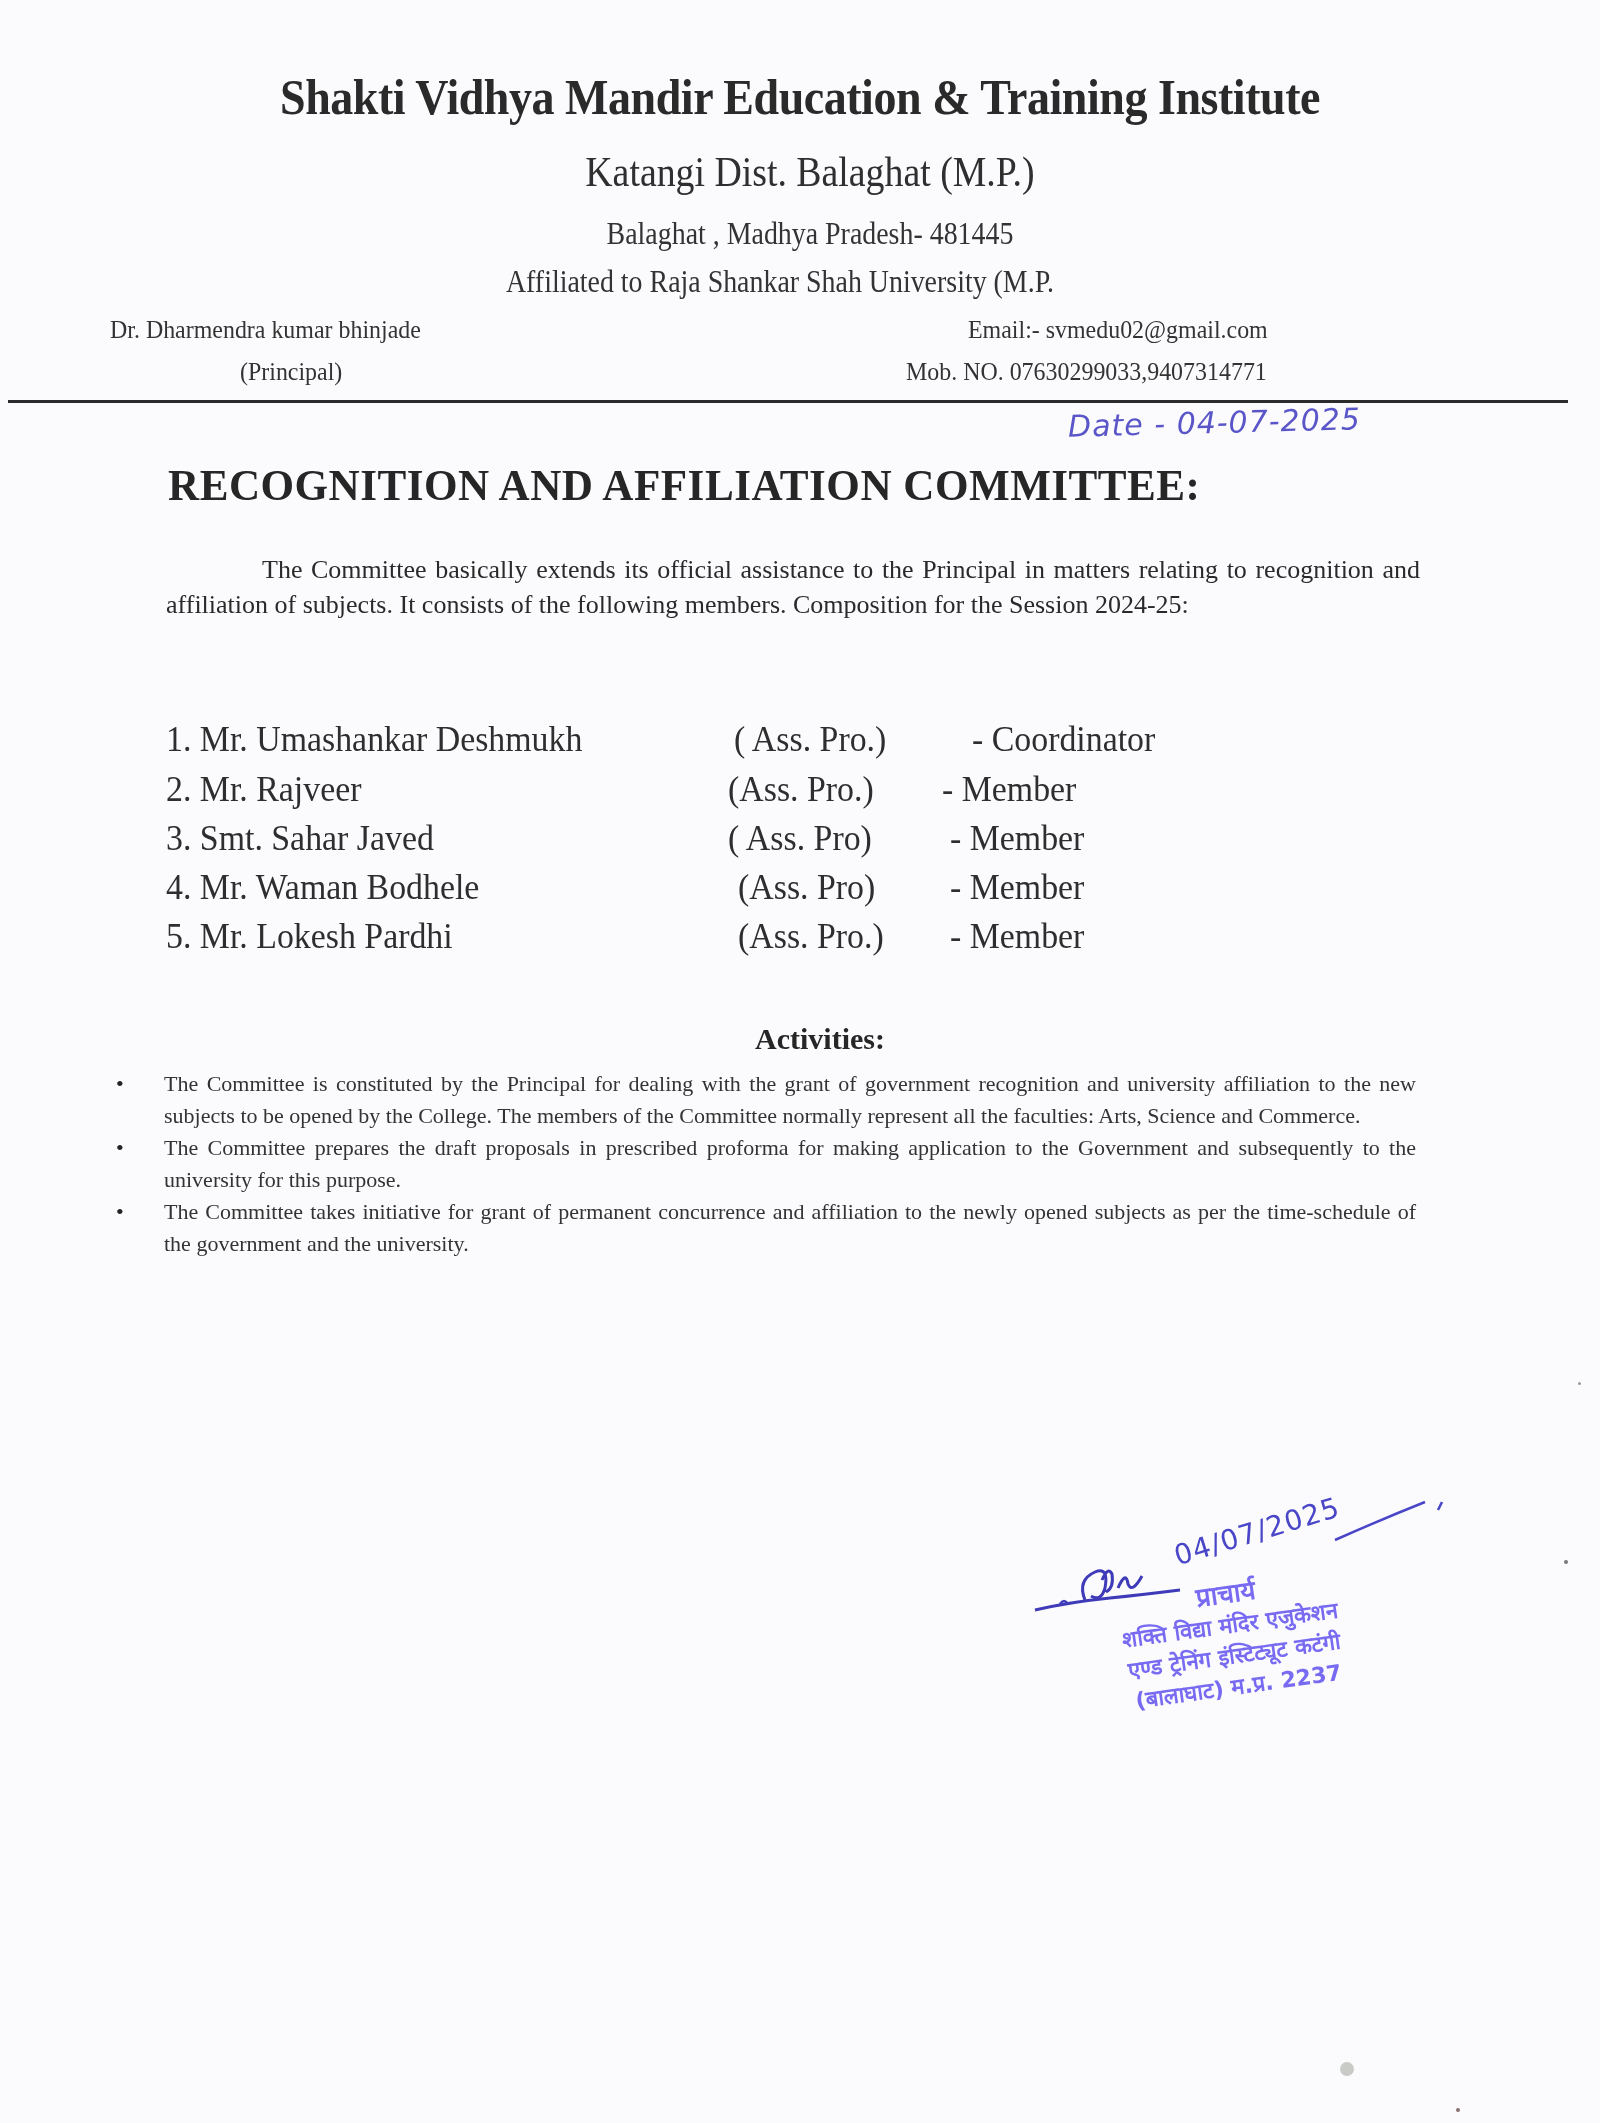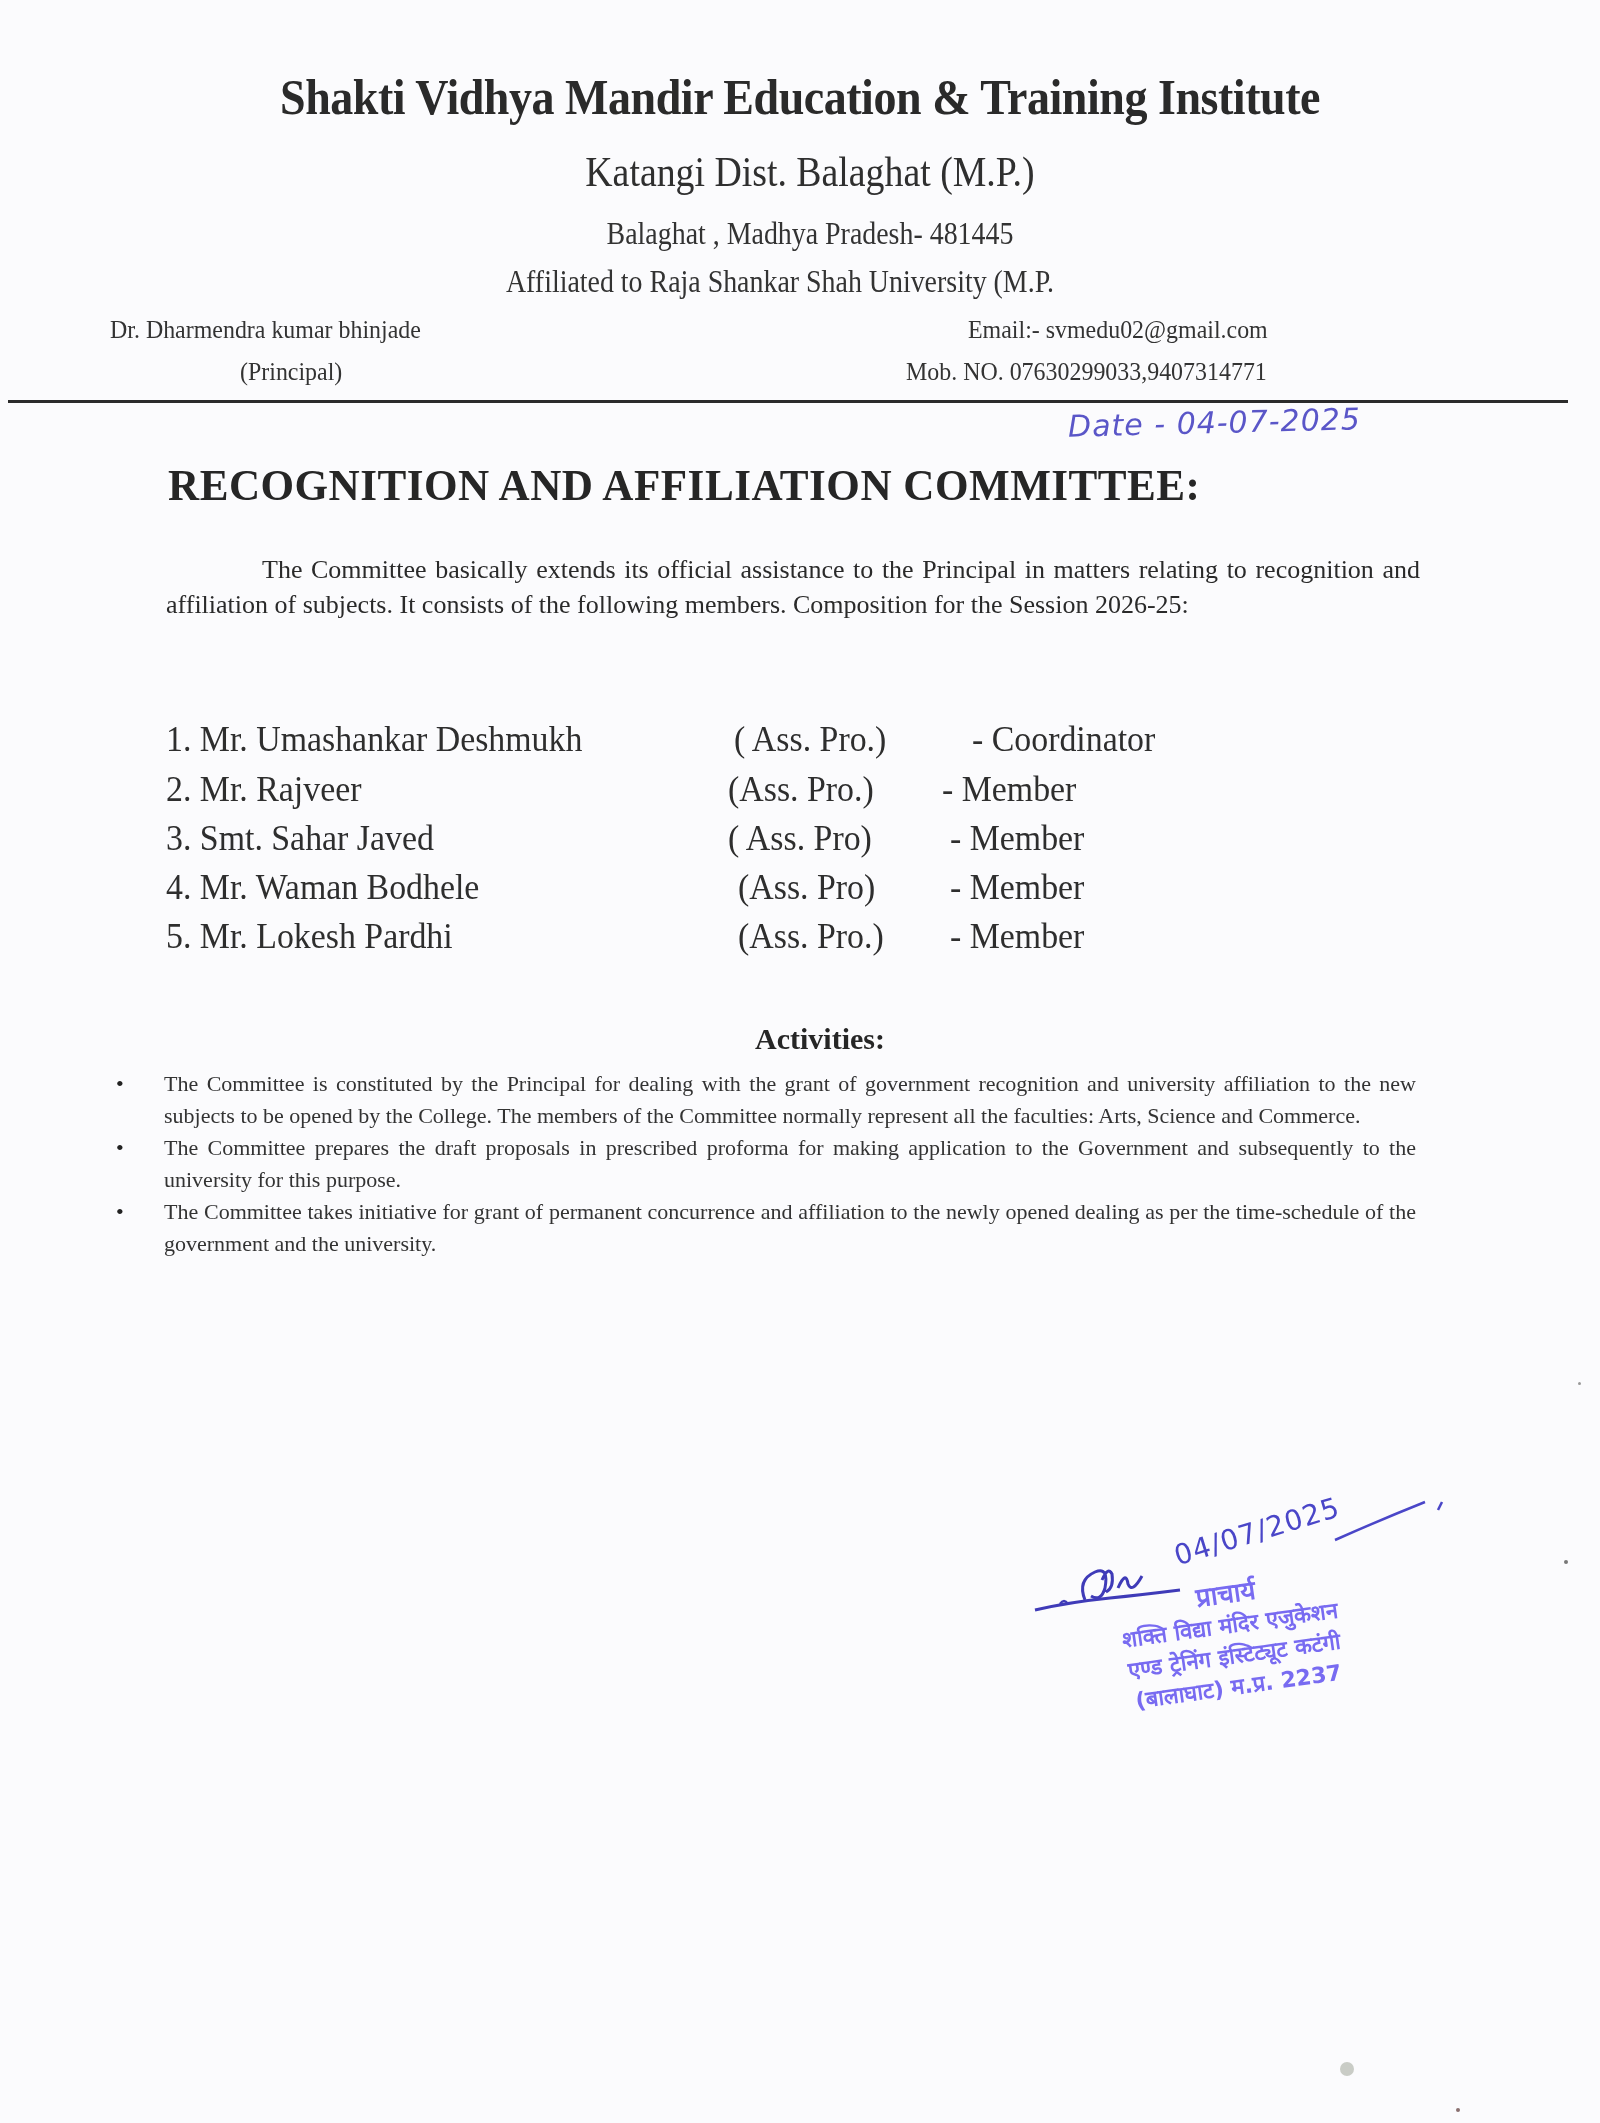--- a/index.html
+++ b/index.html
@@ -100,21 +100,21 @@
 
 <div class="abs serif principal-name">Dr. Dharmendra kumar bhinjade</div>
 <div class="abs serif principal-role">(Principal)</div>
 <div class="abs serif email">Email:- svmedu02@gmail.com</div>
 <div class="abs serif mobile">Mob. NO.  07630299033,9407314771</div>
 
 <div class="abs rule"></div>
 <div class="abs hand-date">Date - 04-07-2025</div>
 
 <div class="abs serif doc-title">RECOGNITION AND AFFILIATION COMMITTEE:</div>
-<div class="abs serif intro">The Committee basically extends its official assistance to the Principal in matters relating to recognition and affiliation of subjects. It consists of the following members. Composition for the Session 2026-25:</div>
+<div class="abs serif intro">The Committee basically extends its official assistance to the Principal in matters relating to recognition and affiliation of subjects. It consists of the following members. Composition for the Session 2024-25:</div>
 
 <div class="abs serif members">
   <div class="member" style="top:0px;">
     <span class="m-name">1. Mr. Umashankar Deshmukh</span>
     <span class="m-desig" style="left:568px;">( Ass. Pro.)</span>
     <span class="m-role" style="left:806px;">- Coordinator</span>
   </div>
   <div class="member" style="top:50px;">
     <span class="m-name">2. Mr. Rajveer</span>
     <span class="m-desig" style="left:562px;">(Ass. Pro.)</span>
@@ -142,21 +142,21 @@
   <div class="bullet">
     <span class="dot">•</span>
     <span>The Committee is constituted by the Principal for dealing with the grant of government recognition and university affiliation to the new subjects to be opened by the College. The members of the Committee normally represent all the faculties: Arts, Science and Commerce.</span>
   </div>
   <div class="bullet">
     <span class="dot">•</span>
     <span>The Committee prepares the draft proposals in prescribed proforma for making application to the Government and subsequently to the university for this purpose.</span>
   </div>
   <div class="bullet">
     <span class="dot">•</span>
-    <span>The Committee takes initiative for grant of permanent concurrence and affiliation to the newly opened dealing as per the time-schedule of the government and the university.</span>
+    <span>The Committee takes initiative for grant of permanent concurrence and affiliation to the newly opened subjects as per the time-schedule of the government and the university.</span>
   </div>
 </div>
 
 <div class="abs signature">
   <svg width="200" height="90" style="position:absolute;left:0;top:50px;" viewBox="0 0 200 90">
     <path d="M5 70 Q40 62 80 58 Q110 55 150 50" stroke="#3f3bb8" stroke-width="3" fill="none"></path>
     <path d="M55 60 q-8 -20 10 -28 q14 -6 10 16 q-4 14 -14 8 M72 40 q6 -14 10 -6 q2 14 -6 18 M88 48 q8 -18 10 -4 q4 10 14 -8" stroke="#3f3bb8" stroke-width="3" fill="none"></path>
     <path d="M30 64 q4 -6 8 0" stroke="#3f3bb8" stroke-width="2.5" fill="none"></path>
   </svg>
   <div class="sig-date">04/07/2025</div>

